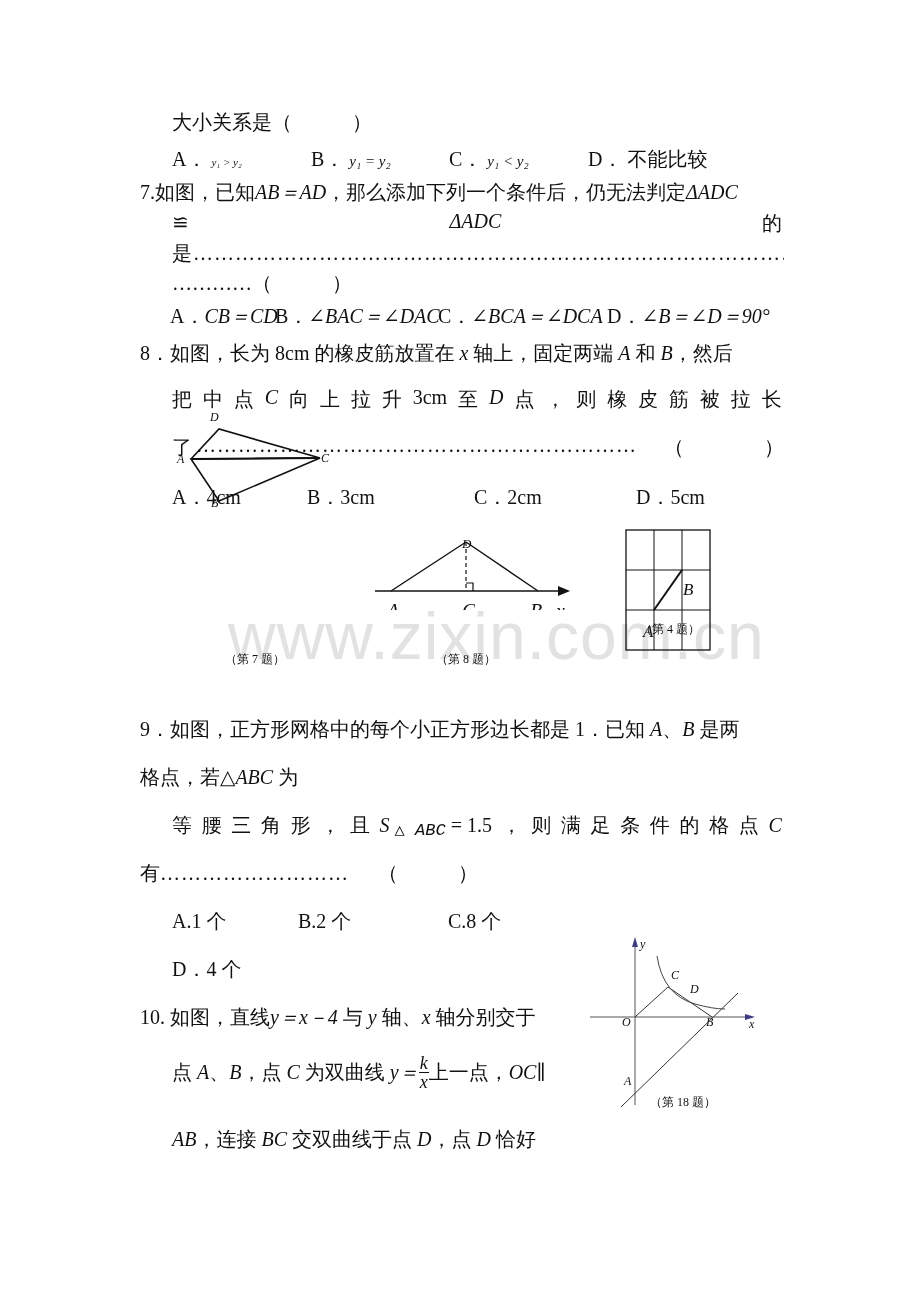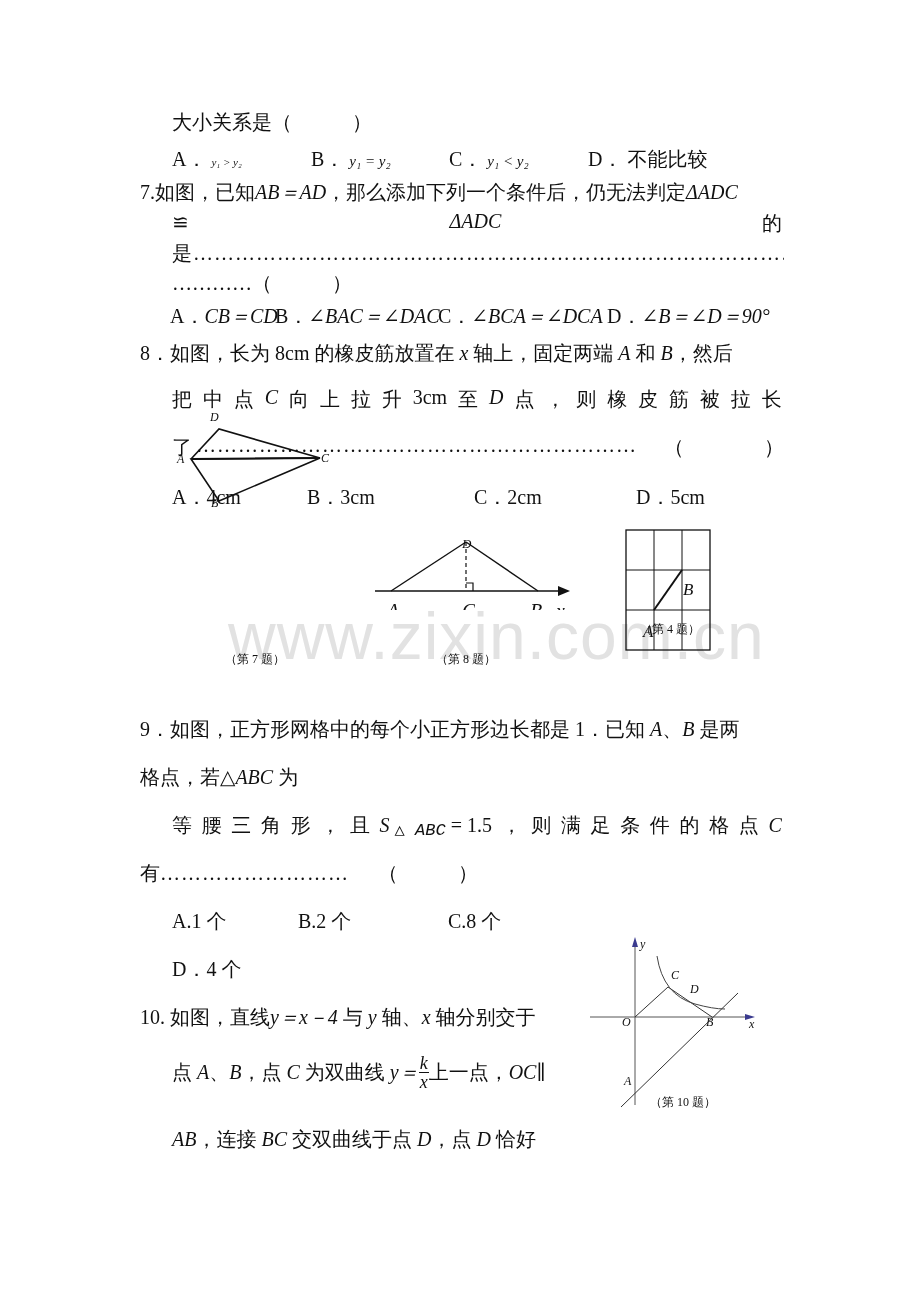--- a/index.html
+++ b/index.html
@@ -221,13 +221,13 @@
 
   <path d="M 72 21 Q 78 60 110 69 Q 128 74 140 74" fill="none" stroke="#444" stroke-width="1"></path>
 </svg>
 <div class="abs t12 i" style="left:640px;top:937px">y</div>
 <div class="abs t12 i" style="left:671px;top:968px">C</div>
 <div class="abs t12 i" style="left:690px;top:982px">D</div>
 <div class="abs t12 i" style="left:622px;top:1015px">O</div>
 <div class="abs t12 i" style="left:706px;top:1015px">B</div>
 <div class="abs t12 i" style="left:749px;top:1017px">x</div>
 <div class="abs t12 i" style="left:624px;top:1074px">A</div>
-<div class="abs t12" style="left:650px;top:1094px">（第 10 题）</div>
+<div class="abs t12" style="left:650px;top:1094px">（第 18 题）</div>
 
 </body></html>

